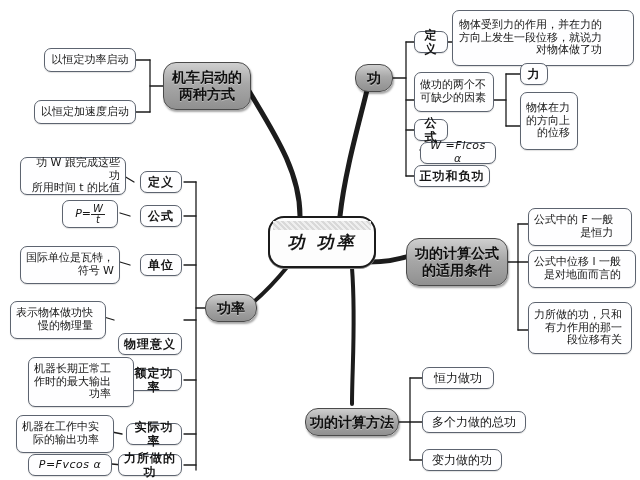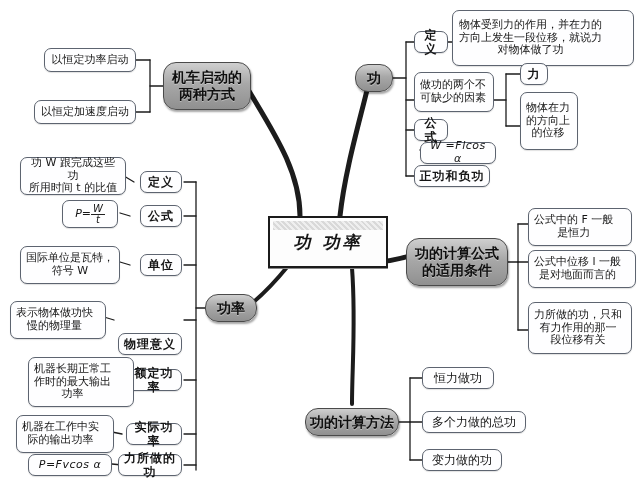--- a/index.html
+++ b/index.html
@@ -57,21 +57,21 @@
     border:1px solid #5d6470;
     border-radius:7px;
     background:#fefeff;
     font-size:11px;
     padding:2px 4px;
     box-shadow:0 1px 1px rgba(0,0,0,.12);
   }
   .leaf.key{font-weight:bold;font-size:12px;letter-spacing:1px;}
   .leaf.big{font-size:12px;}
   .leaf.fml{font-style:italic;font-size:11px;letter-spacing:.5px;}
-  .txt-left{text-align:center;justify-content:flex-start;}
+  .txt-left{text-align:right;justify-content:flex-start;}
 
   .frac{display:inline-flex;flex-direction:column;align-items:center;
         vertical-align:middle;line-height:1;font-style:italic;}
   .frac .num{border-bottom:1px solid #222;padding:0 2px;font-size:10px;}
   .frac .den{padding:0 2px;font-size:10px;}
 </style>
 </head>
 <body>
 
 <div id="stage">
@@ -131,21 +131,21 @@
       <path d="M518,330 L528,330" stroke-width="1.3"></path>
 
       <path d="M398,422 L410,422" stroke-width="1.3"></path>
       <path d="M410,378 L410,460" stroke-width="1.3"></path>
       <path d="M410,378 L422,378" stroke-width="1.3"></path>
       <path d="M410,422 L422,422" stroke-width="1.3"></path>
       <path d="M410,460 L422,460" stroke-width="1.3"></path>
     </g>
   </svg>
 
-  <div class="node root" style="left:268px;top:216px;width:120px;height:52px;">功    功率</div>
+  <div class="node root" style="left:268px;top:216px;width:108px;height:52px;border-radius:16px;">功    功率</div>
 
   <div class="node main" style="left:163px;top:62px;width:88px;height:48px;">机车启动的
 两种方式</div>
 
   <div class="node main" style="left:355px;top:64px;width:38px;height:28px;">功</div>
 
   <div class="node main" style="left:205px;top:294px;width:52px;height:28px;">功率</div>
 
   <div class="node main" style="left:406px;top:238px;width:102px;height:48px;">功的计算公式
 的适用条件</div>

